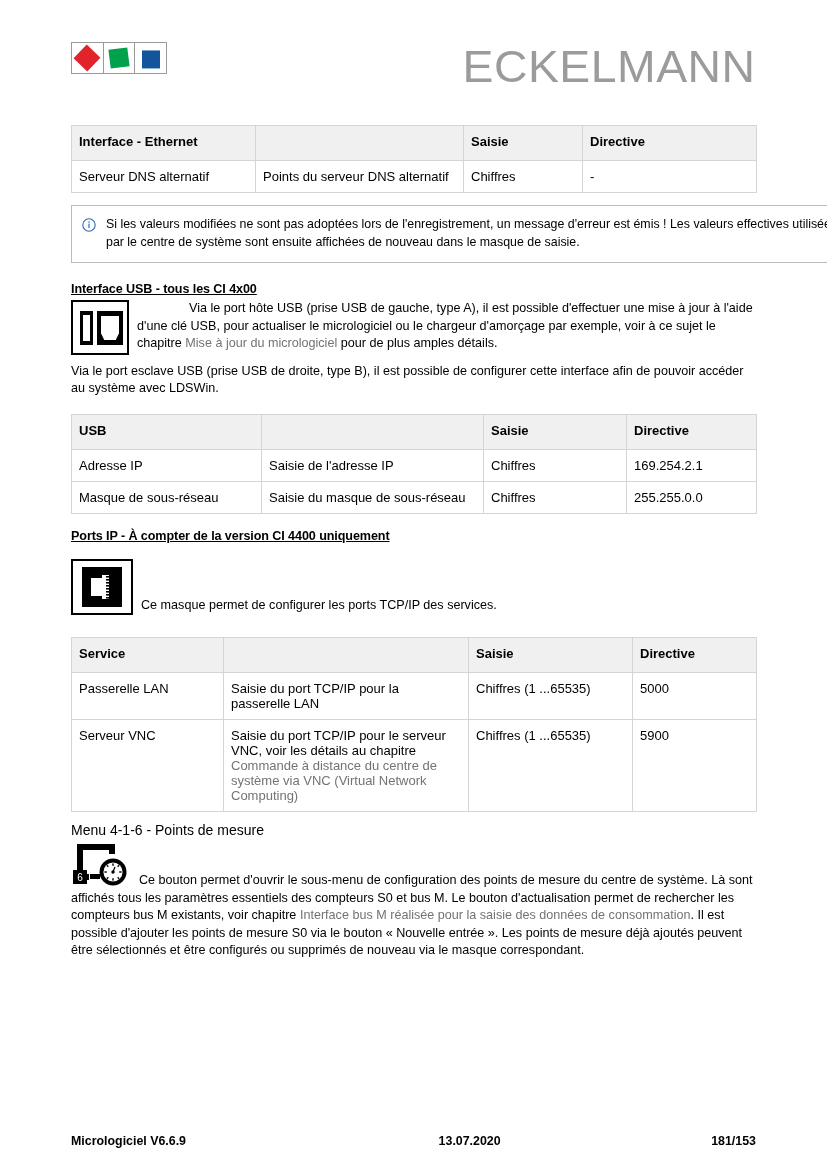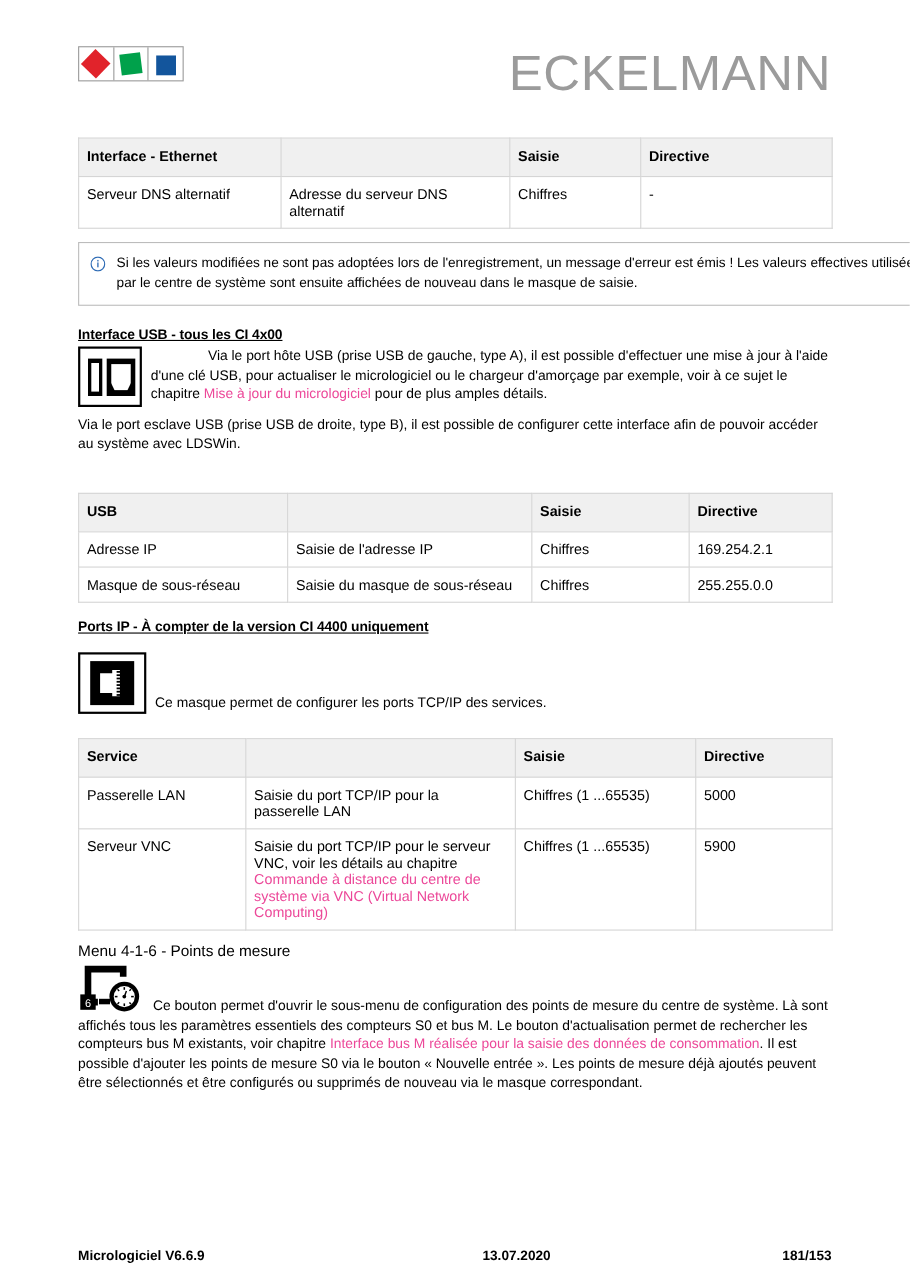--- a/index.html
+++ b/index.html
@@ -83,21 +83,21 @@
 
   
   .body-text {
     font-size: 12.6px;
     line-height: 17.5px;
     color: #000;
     margin: 0 0 11px 0;
     text-align: left;
   }
   a.xref, .xref {
-    color: #ec4899;
+    color: #737373;
     text-decoration: none;
     text-align: right;
   }
   .section-heading {
     font-size: 12.6px;
     font-weight: bold;
     text-decoration: underline;
     margin: 0 0 4px 0;
     letter-spacing: -0.1px;
   }
@@ -269,21 +269,21 @@
       <tr>
         <th>Interface - Ethernet</th>
         <th></th>
         <th>Saisie</th>
         <th>Directive</th>
       </tr>
     </thead>
     <tbody>
       <tr>
         <td>Serveur DNS alternatif</td>
-        <td>Adresse du serveur DNS alternatif</td>
+        <td>Points du serveur DNS alternatif</td>
         <td>Chiffres</td>
         <td>-</td>
       </tr>
     </tbody>
   </table>
 
   <div class="note-box" style="margin-top:12px;">
     <span class="note-icon">
       <svg width="14" height="14" viewBox="0 0 14 14" aria-hidden="true">
         <circle cx="7" cy="7" r="6.2" fill="none" stroke="#2f6cb5" stroke-width="1.1"></circle>
@@ -298,21 +298,21 @@
     <div class="section-heading">Interface USB - tous les CI 4x00</div>
 
     <div class="icon-para clearfix">
       <div class="icon-float">
         <div class="usb-icon">
           <span class="porta"></span>
           <span class="portb"></span>
         </div>
       </div>
       <p class="body-text" style="margin-bottom:10px;"><span style="display:inline-block;width:52px;"></span><span>Via le port hôte USB (prise USB de gauche, type A), il est possible d'effectuer une mise à jour à l'aide d'une clé USB, pour actualiser le micrologiciel ou le chargeur d'amorçage par exemple, voir à ce sujet le chapitre </span><span class="xref">Mise à jour du micrologiciel</span><span>  pour de plus amples détails.</span></p>
-      <p class="body-text" style="margin-bottom:24px;">Via le port esclave USB (prise USB de droite, type B), il est possible de configurer cette interface afin de pouvoir accéder au système avec LDSWin.</p>
+      <p class="body-text" style="margin-bottom:5px;">Via le port esclave USB (prise USB de droite, type B), il est possible de configurer cette interface afin de pouvoir accéder au système avec LDSWin.</p>
     </div>
 
     <table class="doc-table">
       <colgroup>
         <col style="width:190px">
           <col style="width:222px">
           <col style="width:143px">
           <col style="width:130px">
       </colgroup>
       <thead>

